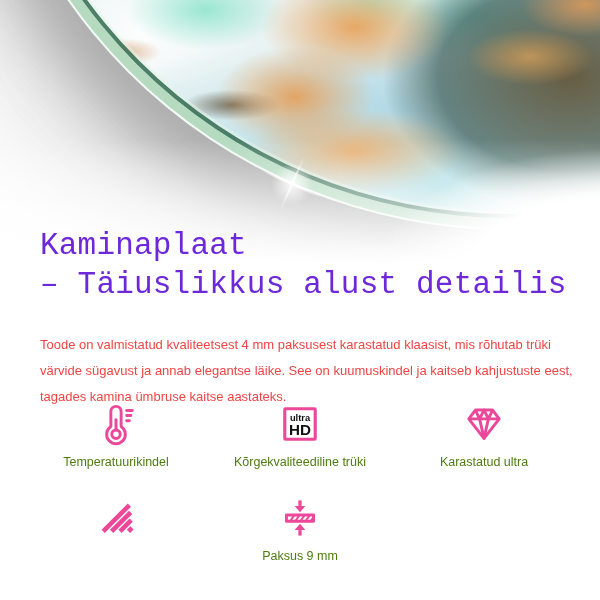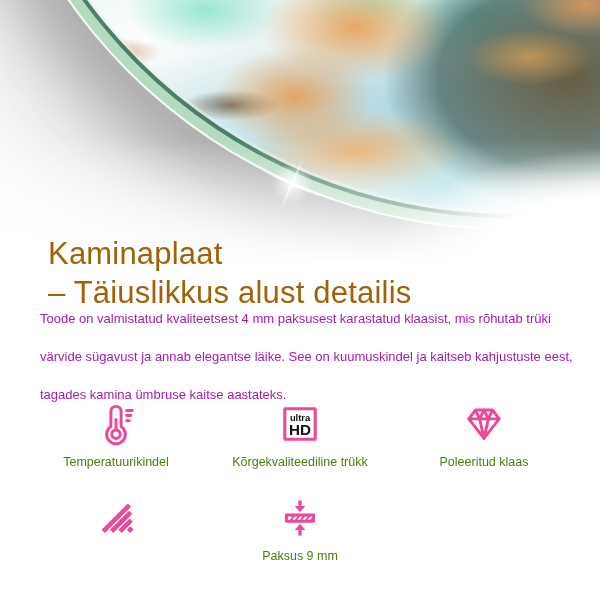--- a/index.html
+++ b/index.html
@@ -50,28 +50,28 @@
     transform:rotate(24deg);pointer-events:none;
     background:radial-gradient(circle at 35px 35px, rgba(255,255,255,.95), rgba(255,255,255,0) 42%);
   }
   .sparkle::before{content:"";position:absolute;left:0;top:34px;width:70px;height:2px;
     background:linear-gradient(90deg,transparent,rgba(255,255,255,.95) 40%,#fff 50%,rgba(255,255,255,.95) 60%,transparent);}
   .sparkle::after{content:"";position:absolute;left:34px;top:6px;width:2px;height:58px;
     background:linear-gradient(180deg,transparent,#fff 50%,transparent);}
 
   
   .heading{
-    position:absolute;left:40px;top:226px;margin:8px;
-    font-family:Liberation Sans, sans-serif;font-weight:400;
-    font-size:31px;line-height:39px;color:#a16207;letter-spacing:.2px;
+    position:absolute;left:40px;top:226px;margin:0;
+    font-family:Liberation Mono, monospace;font-weight:400;
+    font-size:31px;line-height:39px;color:#6d28d9;letter-spacing:.2px;
   }
   .heading span{display:block;}
   .desc{
-    position:absolute;left:40px;top:300px;margin:0;max-width:540px;
-    font-size:13px;line-height:38px;color:#a21caf;
+    position:absolute;left:40px;top:332px;margin:0;max-width:540px;
+    font-size:13px;line-height:26px;color:#ef4444;
   }
 
   
   .features{
     position:absolute;left:24px;right:24px;top:402px;
     display:grid;grid-template-columns:repeat(3,1fr);row-gap:26px;justify-items:center;
   }
   .feature{display:flex;flex-direction:column;align-items:center;width:100%;}
   .feature .ic{width:44px;height:44px;color:#ec4899;}
   .feature .ic svg{width:44px;height:44px;display:block;}
@@ -114,32 +114,32 @@
     </div>
 
     <div class="feature">
       <span class="ic">
         <svg viewBox="0 0 24 24">
           <rect class="s" x="3.7" y="3.7" width="16.6" height="16.6" rx="0.4" style="stroke-width:1.7"></rect>
           <text x="12" y="10.1" text-anchor="middle" font-size="5.1" font-weight="700">ultra</text>
           <text x="12" y="17.9" text-anchor="middle" font-size="8.3" font-weight="800">HD</text>
         </svg>
       </span>
-      <span class="lbl">Kõrgekvaliteediline trükk</span>
+      <span class="lbl">Kõrgekvaliteediline trüki</span>
     </div>
 
 
     <div class="feature">
       <span class="ic">
         <svg viewBox="0 0 24 24">
           <path class="s" d="M7.3 4.4h9.4l3.6 4.8L12 19.8 3.7 9.2Z"></path>
           <path class="s" d="M3.7 9.2h16.6M7.3 4.4l2.3 4.8L12 4.4l2.4 4.8 2.3-4.8M9.6 9.2 12 19.8l2.4-10.6"></path>
         </svg>
       </span>
-      <span class="lbl">Poleeritud klaas</span>
+      <span class="lbl">Karastatud ultra</span>
     </div>
 
     <div class="feature">
       <span class="ic">
         <svg viewBox="0 0 24 24">
           <path d="M5 19.3 19.3 5M9.6 19.3 20 8.9M14.2 19.3l6.1-6.1M18.8 19.3l1.9-1.9" style="fill:none;stroke:currentColor;stroke-width:2.5;stroke-linecap:butt"></path>
         </svg>
       </span>
     </div>
 

